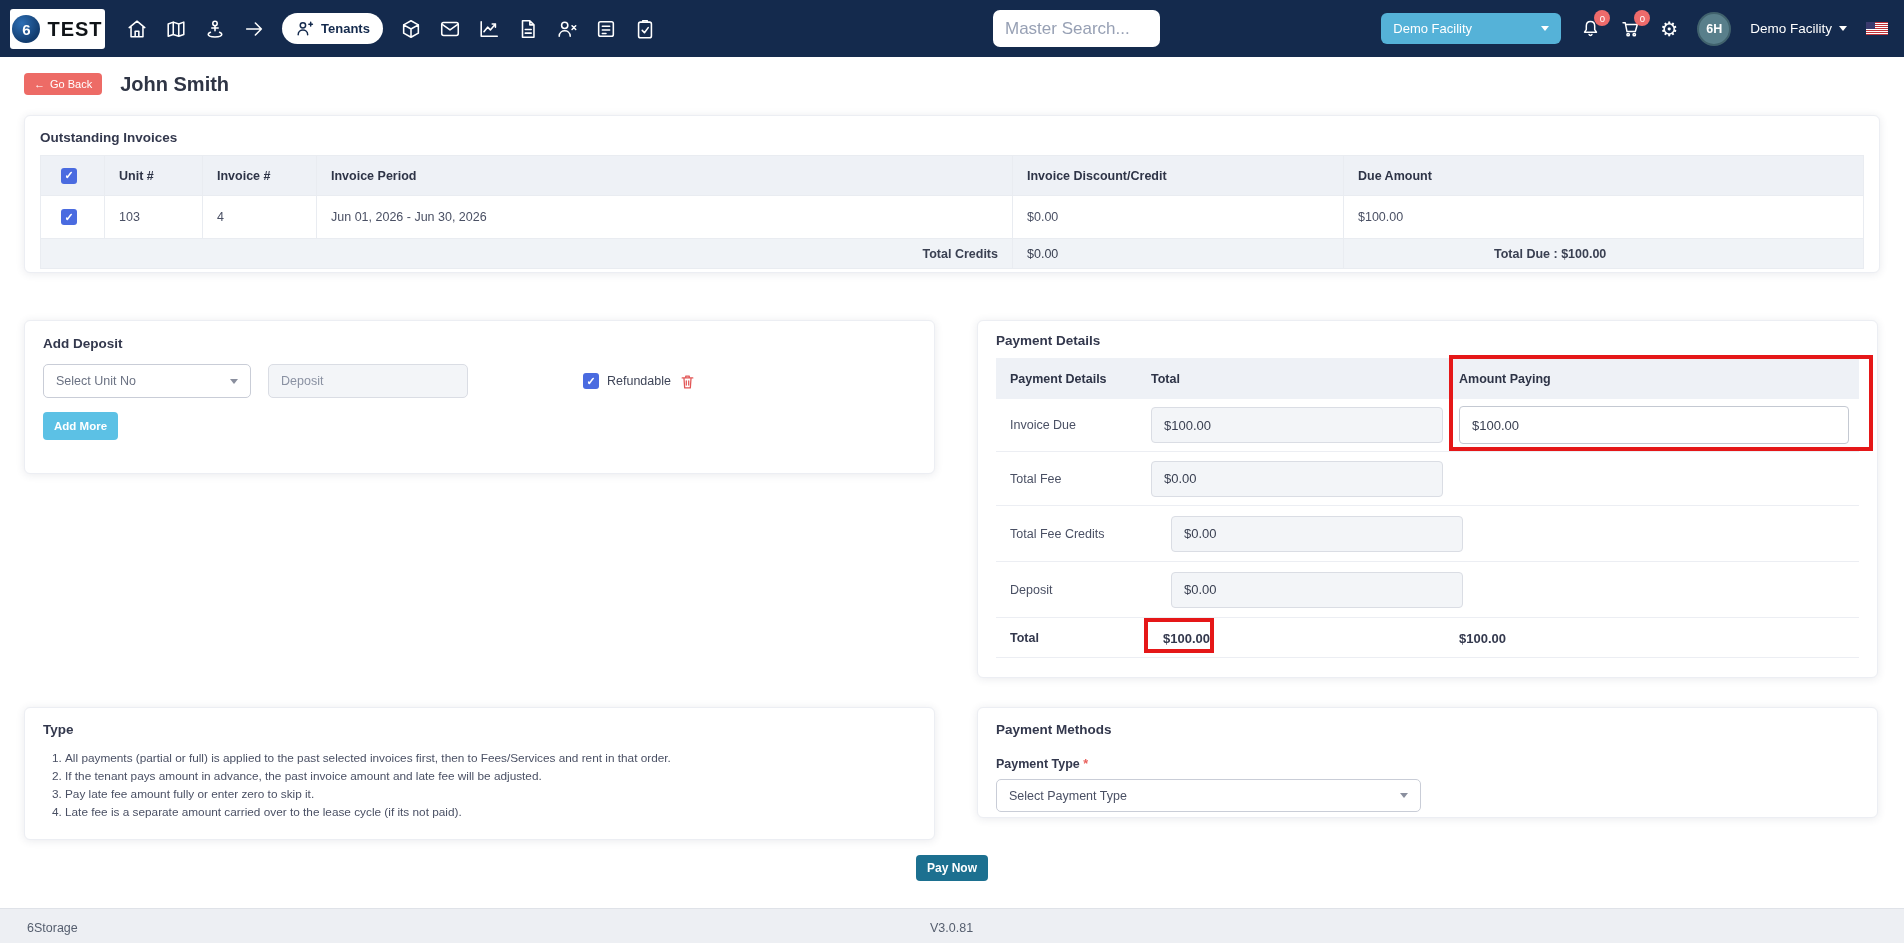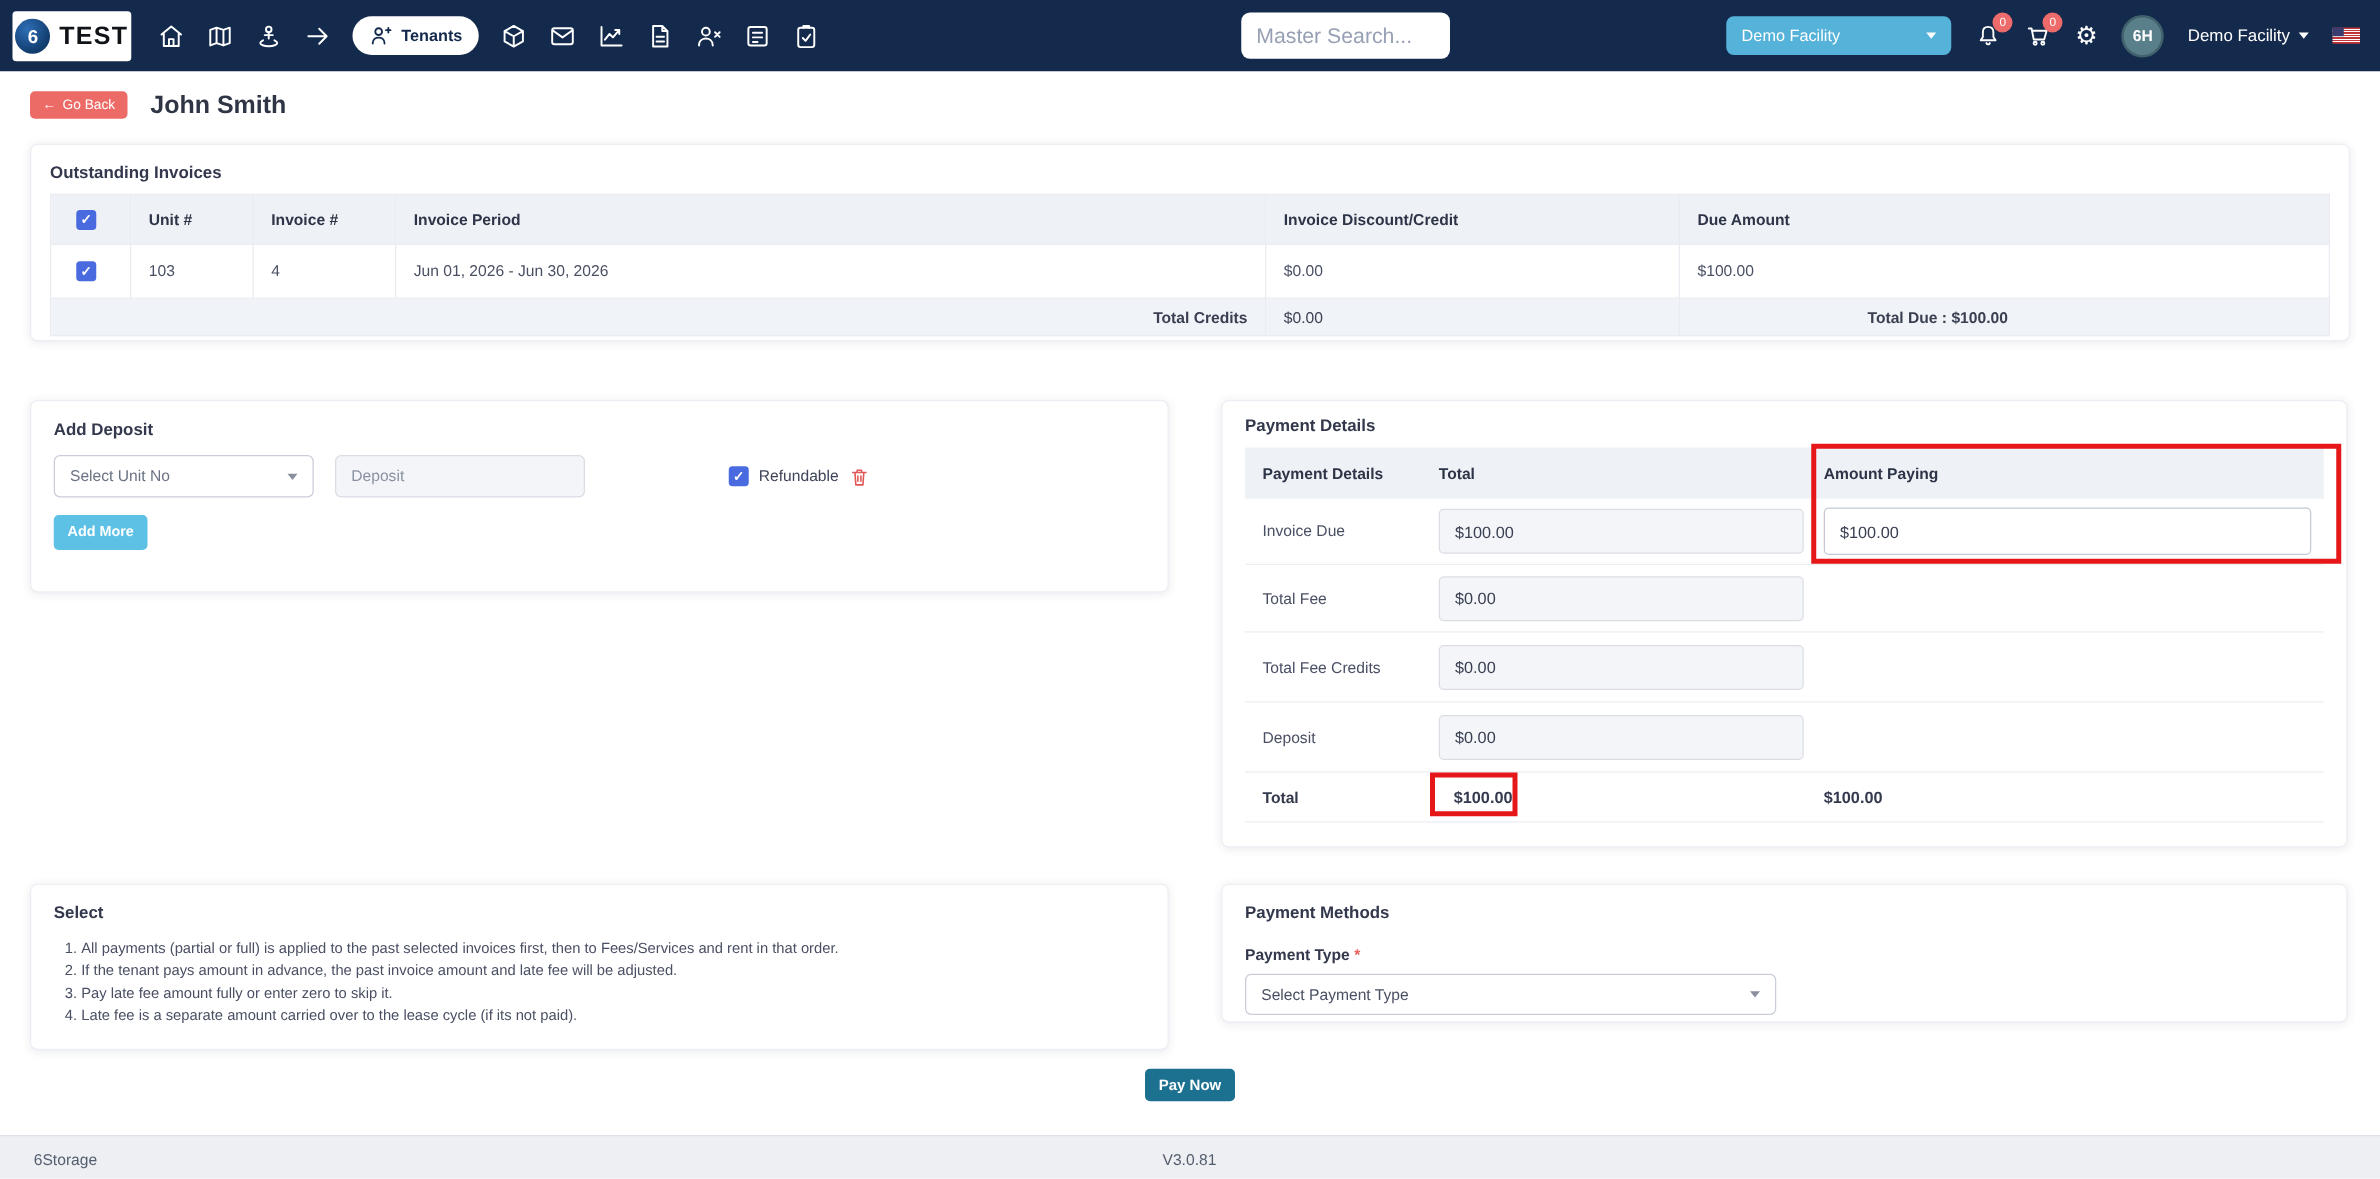--- a/index.html
+++ b/index.html
@@ -91,21 +91,21 @@
     font-size:11.5px; font-weight:bold; font-family:inherit; padding:0 11px; cursor:pointer; }
 
   
   .card-pay { height:358px; padding:12px 18px 0; }
   .pd-table { margin-top:10px; position:relative; }
   .pd-row { display:grid; grid-template-columns:155px 300px 1fr; align-items:center;
     border-bottom:1px solid #eceef3; }
   .pd-head { background:#eef1f6; height:41px; border-bottom:none; }
   .pd-head > div { font-size:12.5px; font-weight:bold; color:#2e3447; }
   .pd-head .c1 { padding-left:14px; }
-  .pd-r1 { height:53px; } .pd-r2 { height:54px; } .pd-r3, .pd-r4 { height:56px; } .pd-r5 { height:40px; }
+  .pd-r1 { height:53px; } .pd-r2 { height:54px; } .pd-r3, .pd-r4 { height:56px;gap:20px; } .pd-r5 { height:40px; }
   .pd-label { font-size:12.5px; color:#4a5064; padding-left:14px; }
   .pd-label.bold { font-weight:bold; color:#33384d; }
   .amt-input { width:292px; height:36px; background:#f3f5f8; border:1px solid #dadde4; border-radius:4px;
     padding:0 12px; font-size:13px; color:#3a4052; font-family:inherit; }
   .pay-col { padding-left:8px; }
   .paying-input { width:calc(100% - 10px); height:38px; background:#fff; border:1px solid #c4c9d2;
     border-radius:4px; padding:0 12px; font-size:13px; color:#3a4052; font-family:inherit; }
   .pd-link { font-size:12.5px; color:#229bd5; cursor:pointer; }
   .amt-text { font-size:13px; color:#33384d; font-weight:bold; padding-left:12px; }
   .annot { position:absolute; border:4px solid #e51718; pointer-events:none; }
@@ -331,21 +331,21 @@
         <div class="pd-label bold">Total</div>
         <div><span class="amt-text">$100.00</span></div>
         <div class="pay-col"><span class="amt-text" style="padding-left:0">$100.00</span></div>
       </div>
       <div class="annot annot-1"></div>
       <div class="annot annot-2"></div>
     </div>
   </div>
 
   <div class="card card-notes">
-    <div class="card-title">Select</div>
+    <div class="card-title">Type</div>
     <ol class="notes-list">
       <li>All payments (partial or full) is applied to the past selected invoices first, then to Fees/Services and rent in that order.</li>
       <li>If the tenant pays amount in advance, the past invoice amount and late fee will be adjusted.</li>
       <li>Pay late fee amount fully or enter zero to skip it.</li>
       <li>Late fee is a separate amount carried over to the lease cycle (if its not paid).</li>
     </ol>
   </div>
 
   <div class="card card-methods">
     <div class="card-title">Payment Methods</div>

